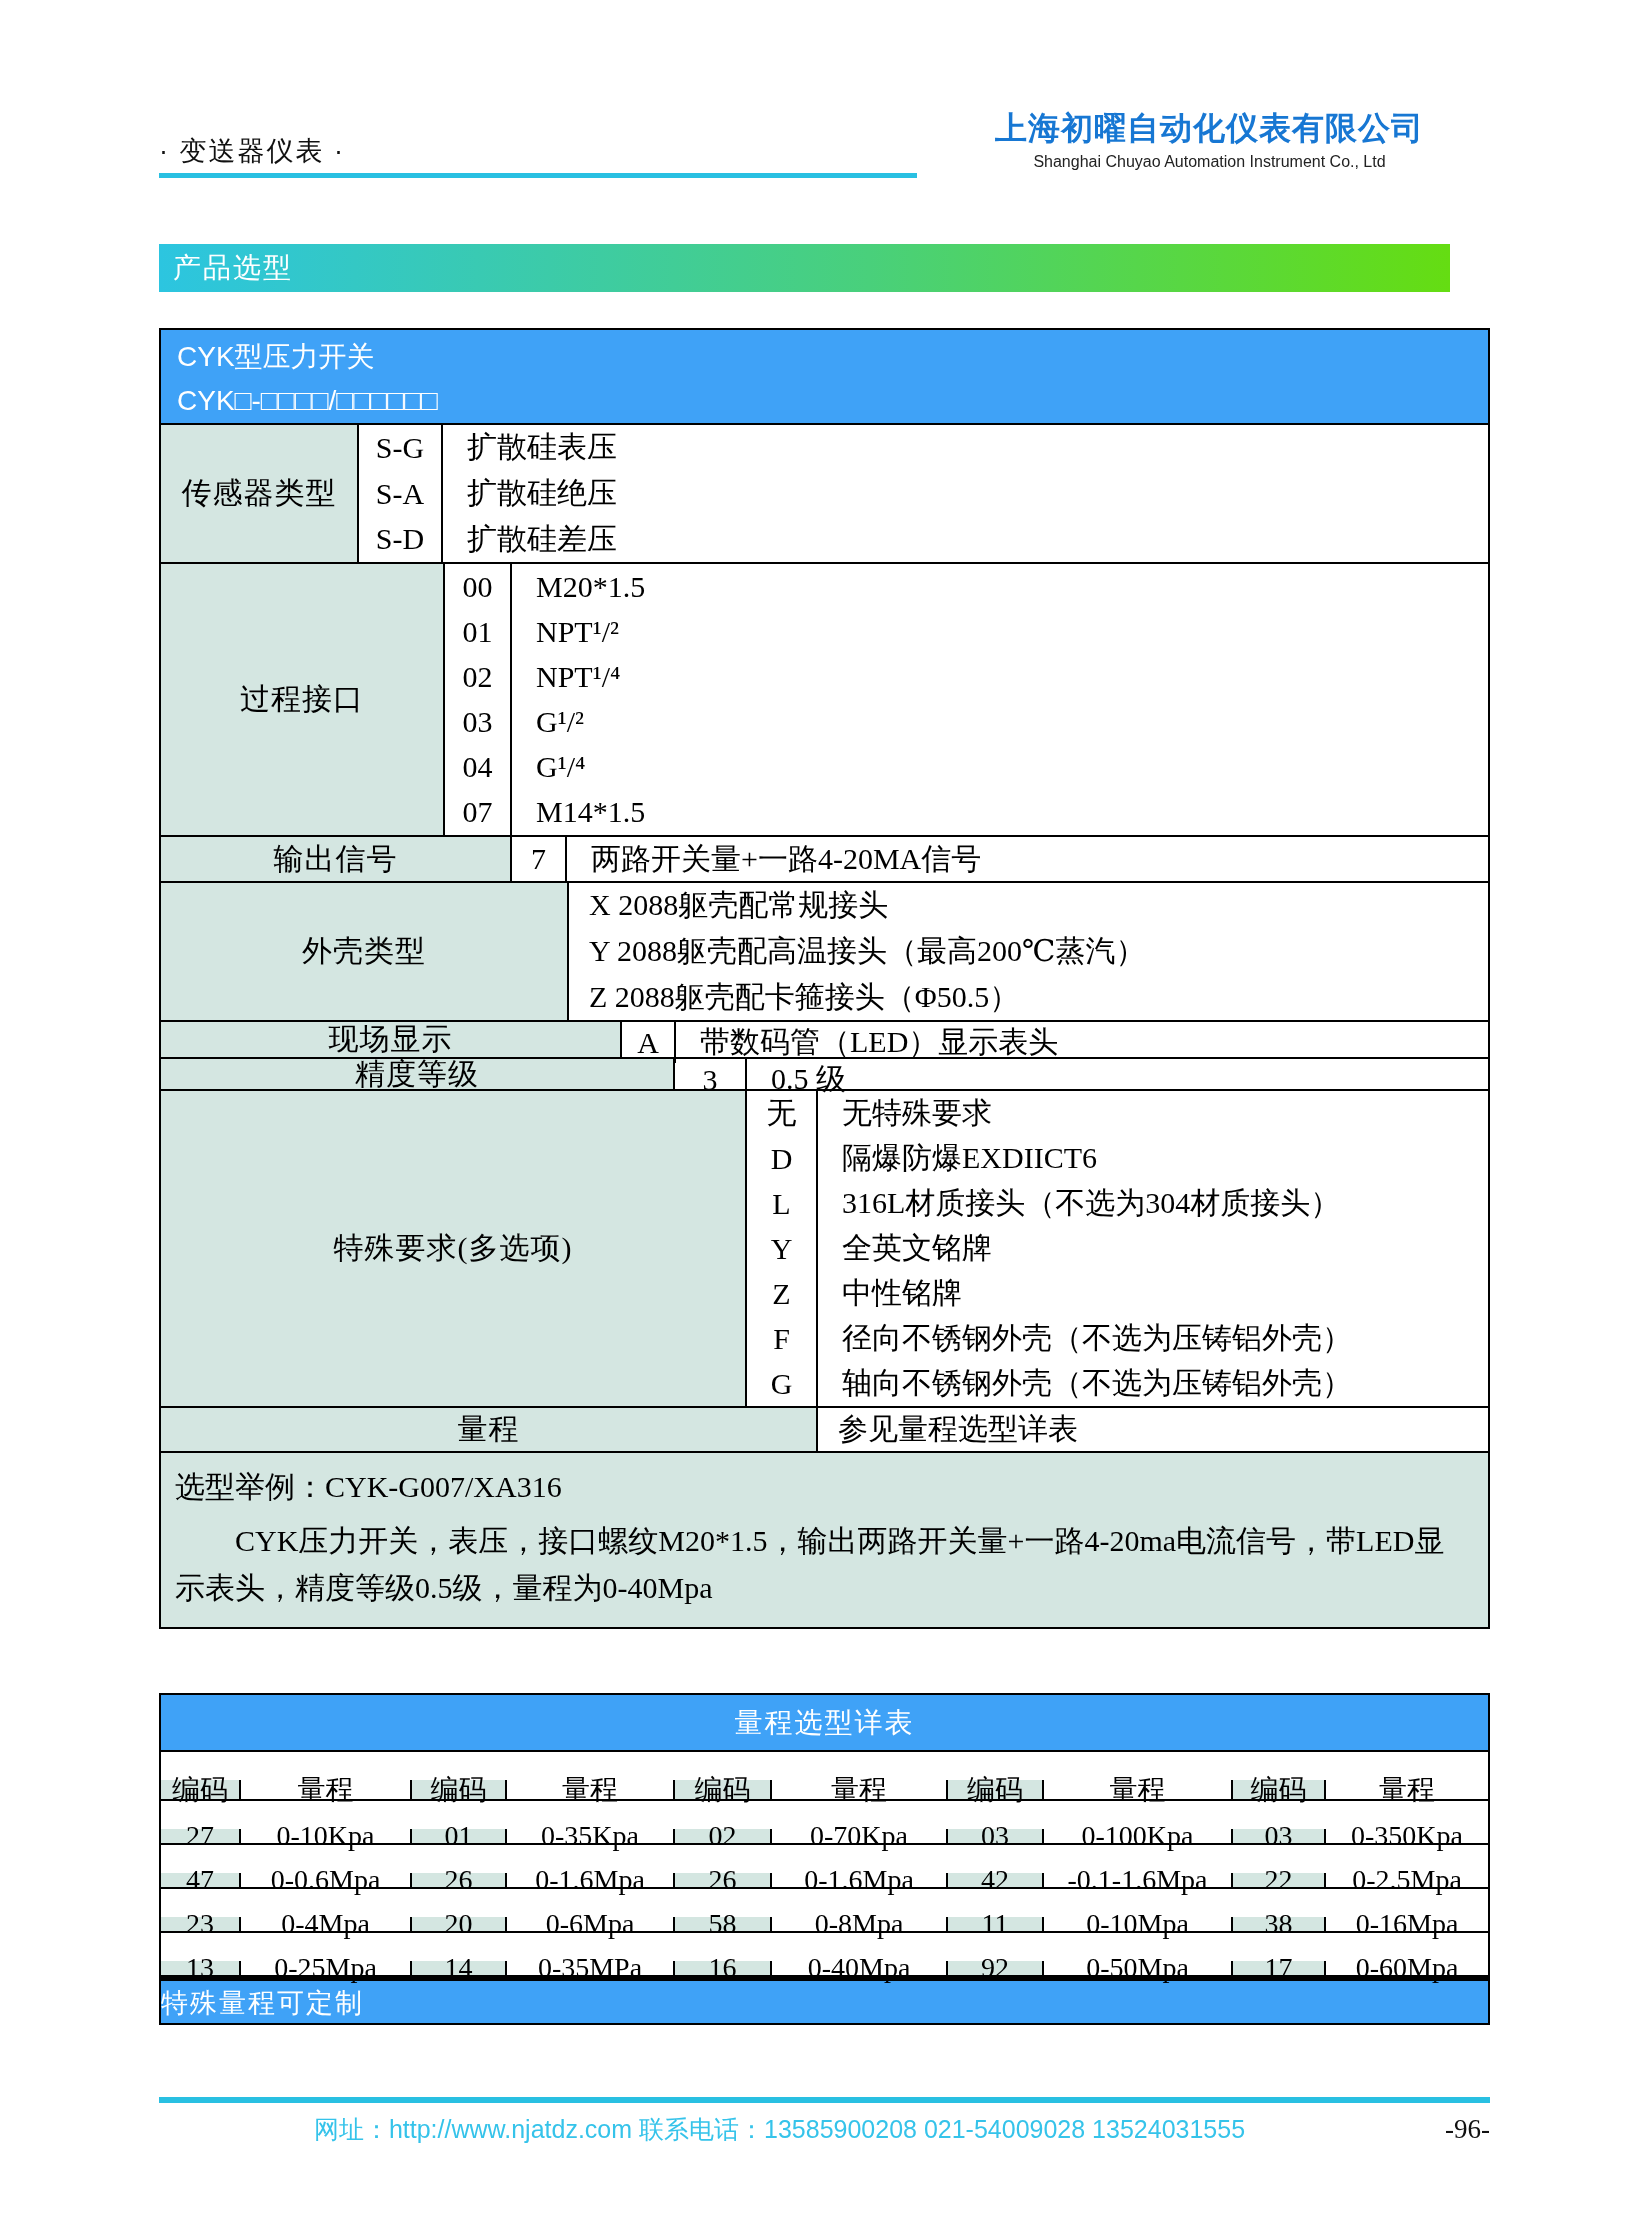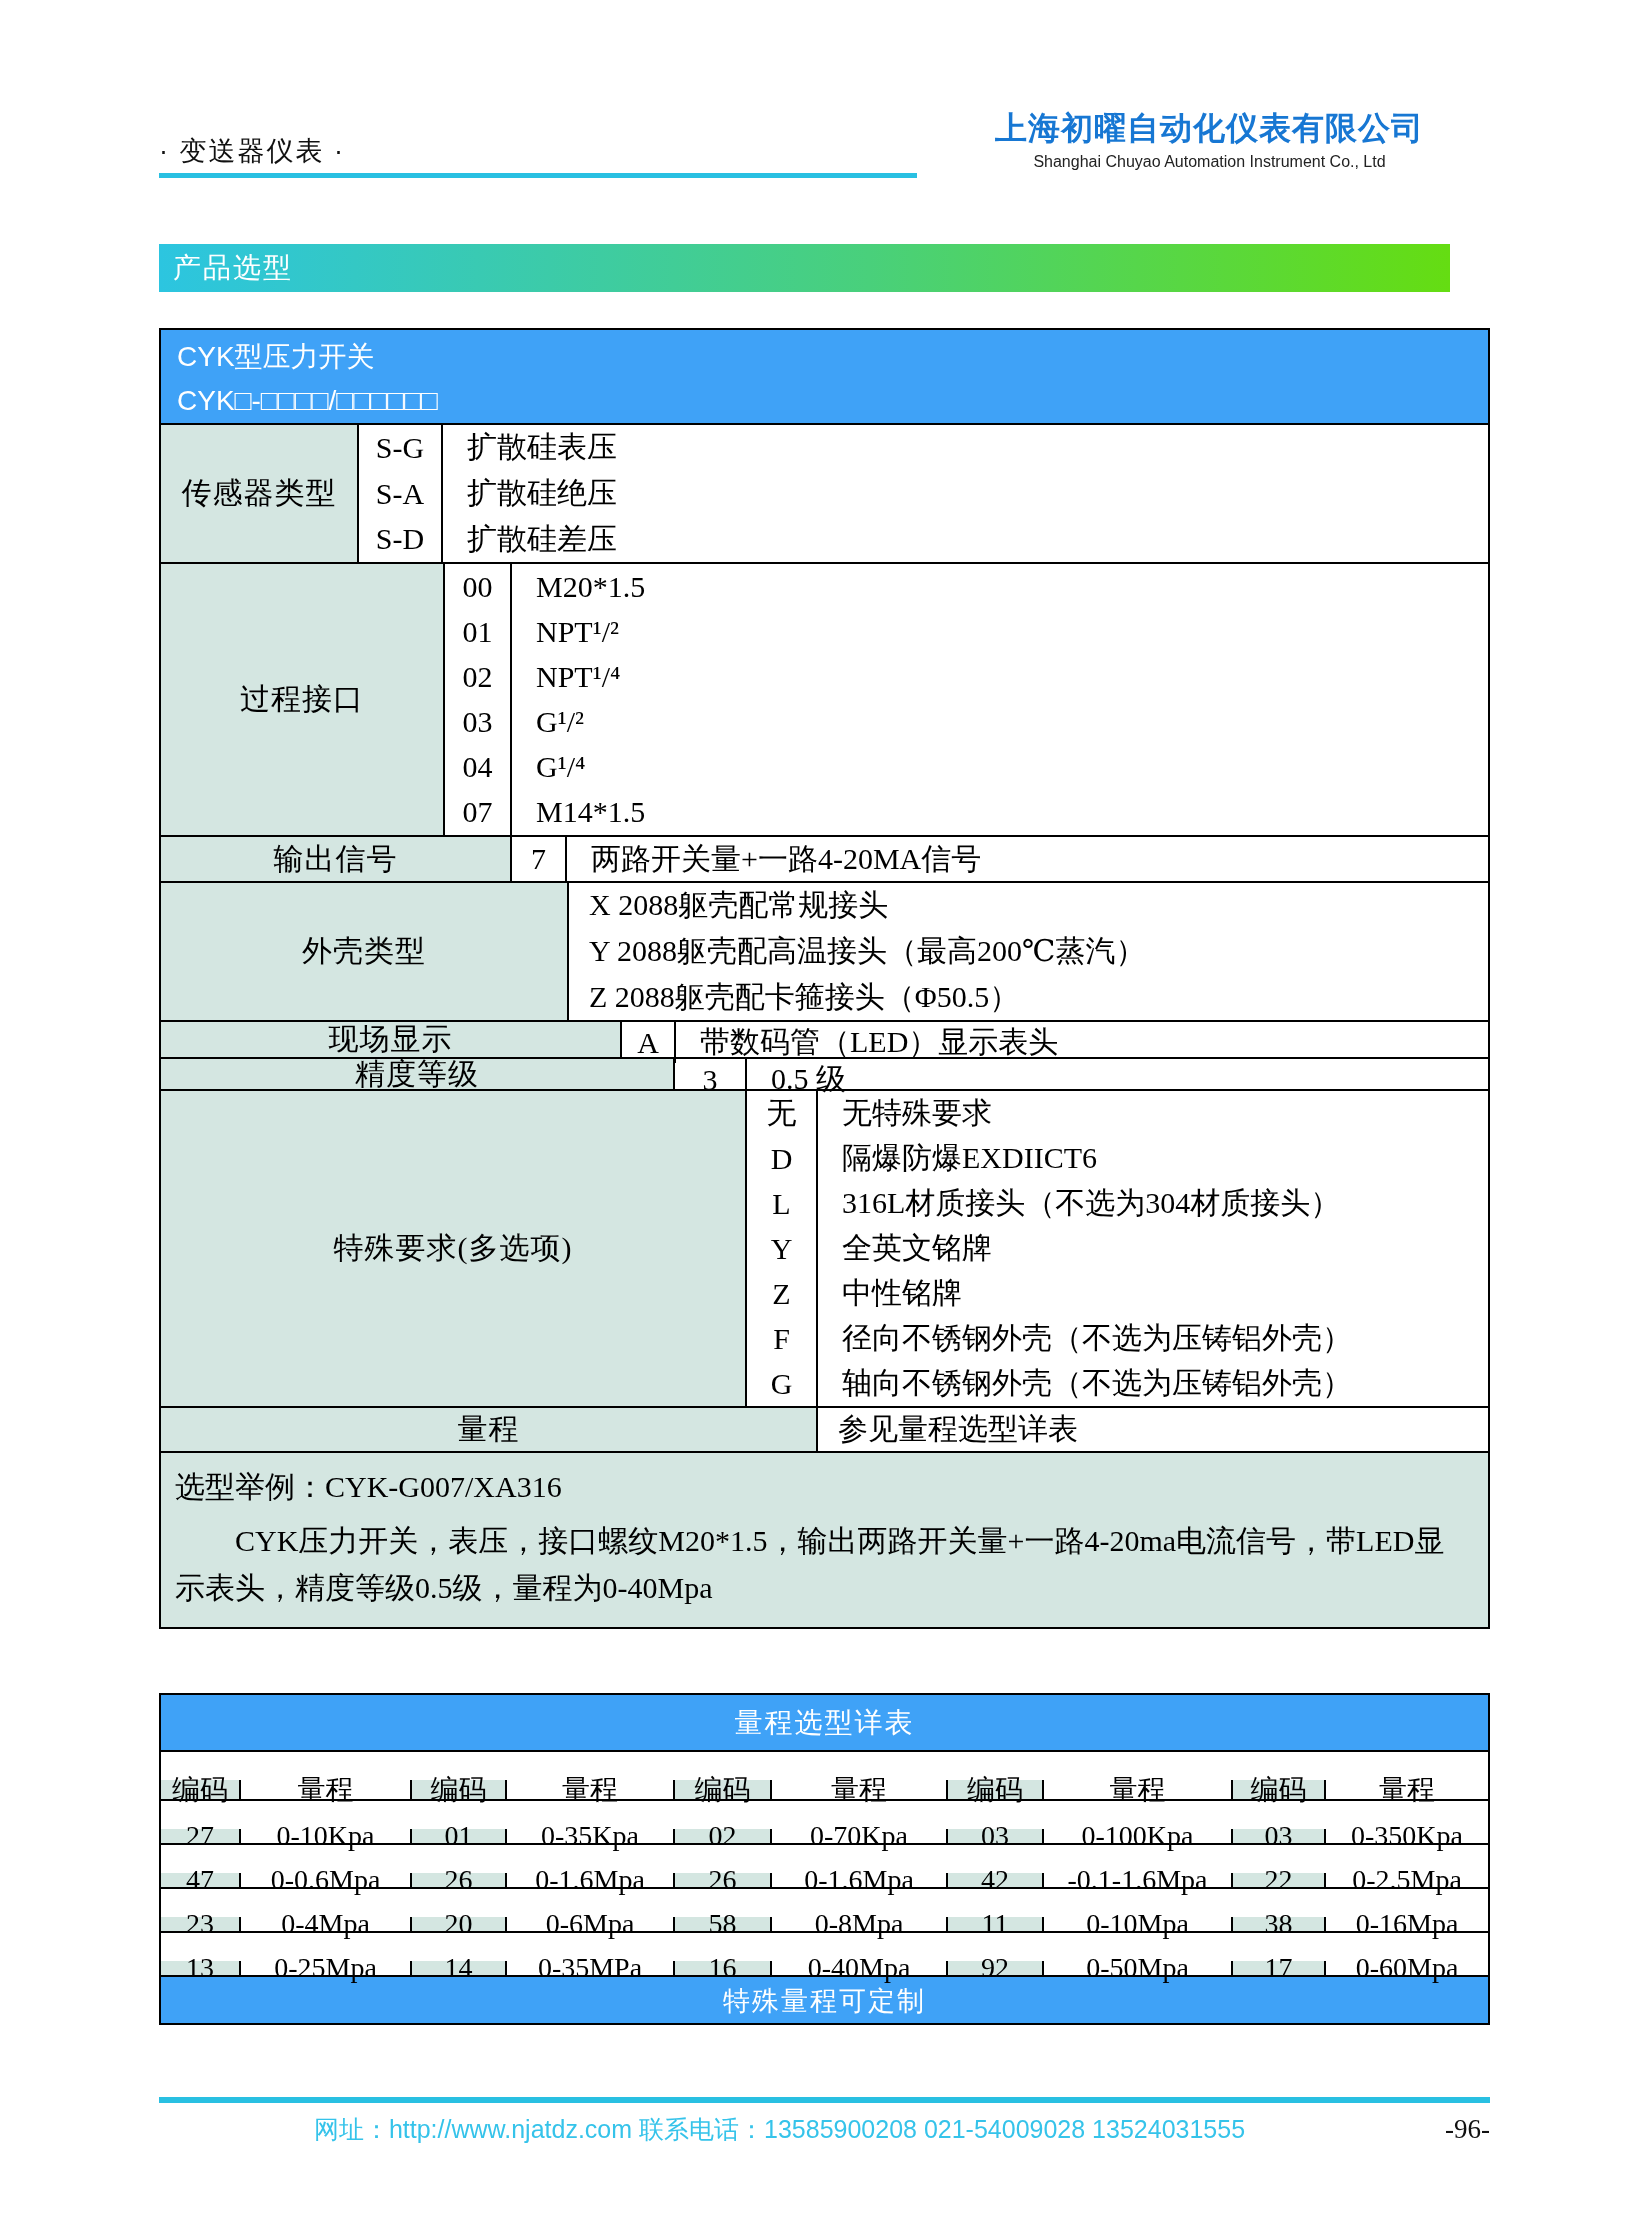--- a/index.html
+++ b/index.html
@@ -77,22 +77,22 @@
   .rt-cell {
     display:flex; align-items:center; justify-content:center;
     border-right:2px solid #000; font-size:28px;margin-top:28px;
   }
   .rt-cell.last { border-right:none; }
   .rt-cell.code { background:#d4e6e1; }
   .rt-head .rt-cell { font-size:28px; }
   .w0{width:80px}.w1{width:171px}.w2{width:95px}.w3{width:168px}.w4{width:97px}
   .w5{width:176px}.w6{width:96px}.w7{width:189px}.w8{width:93px}.w9{flex:1}
   .rt-footer {
-    border-top:2px solid #000000; background:#3fa2f7; color:#fff; height:48px; line-height:48px;
-    text-align:center; font-family:Liberation Sans, sans-serif;
+    border-top:6px solid #000000; background:#3fa2f7; color:#fff; height:48px; line-height:48px;
+    font-family:Liberation Mono, monospace;
     font-size:27px; letter-spacing:2px;
   }
 
   
   .foot-rule { position:absolute; left:159px; top:2097px; width:1331px; height:6px; background:#29c0e2; }
   .footer { position:absolute; left:159px; top:2113px; width:1331px; display:flex; align-items:center; }
   .foot-contact {
     flex:1; text-align:center; color:#35c3ea;
     font-family:"Liberation Sans","DejaVu Sans",sans-serif; font-size:25px;
   }

